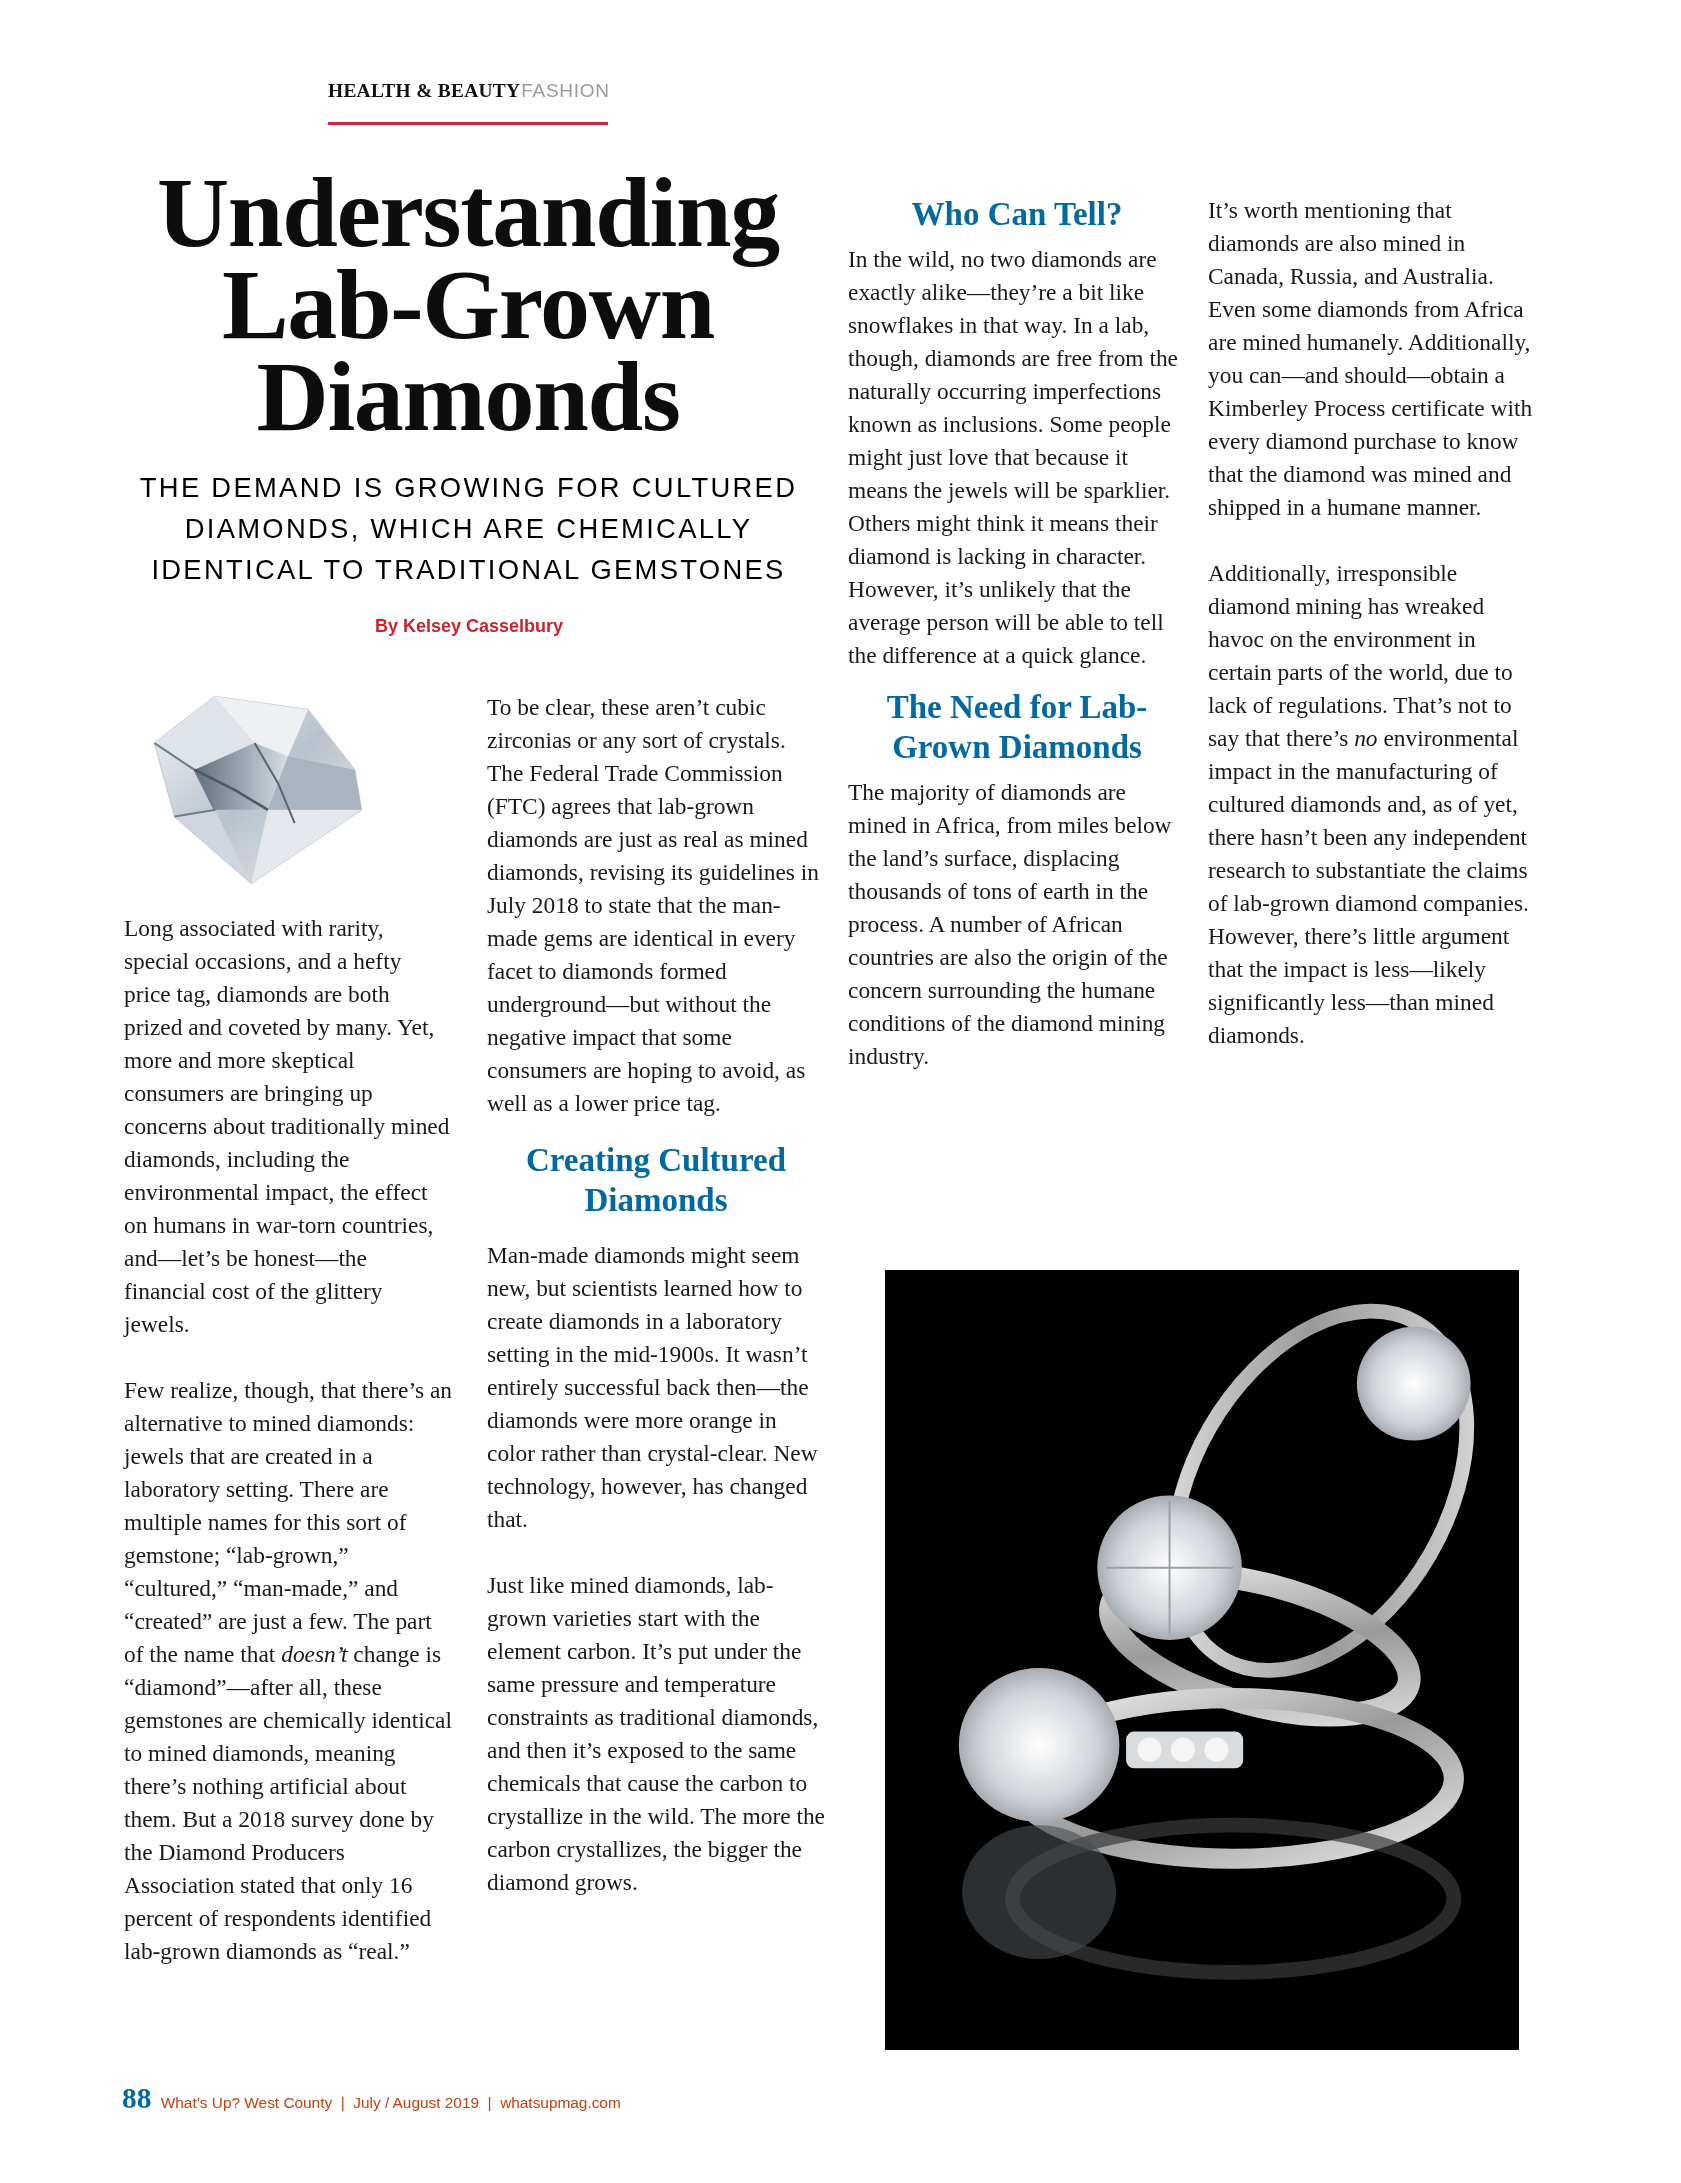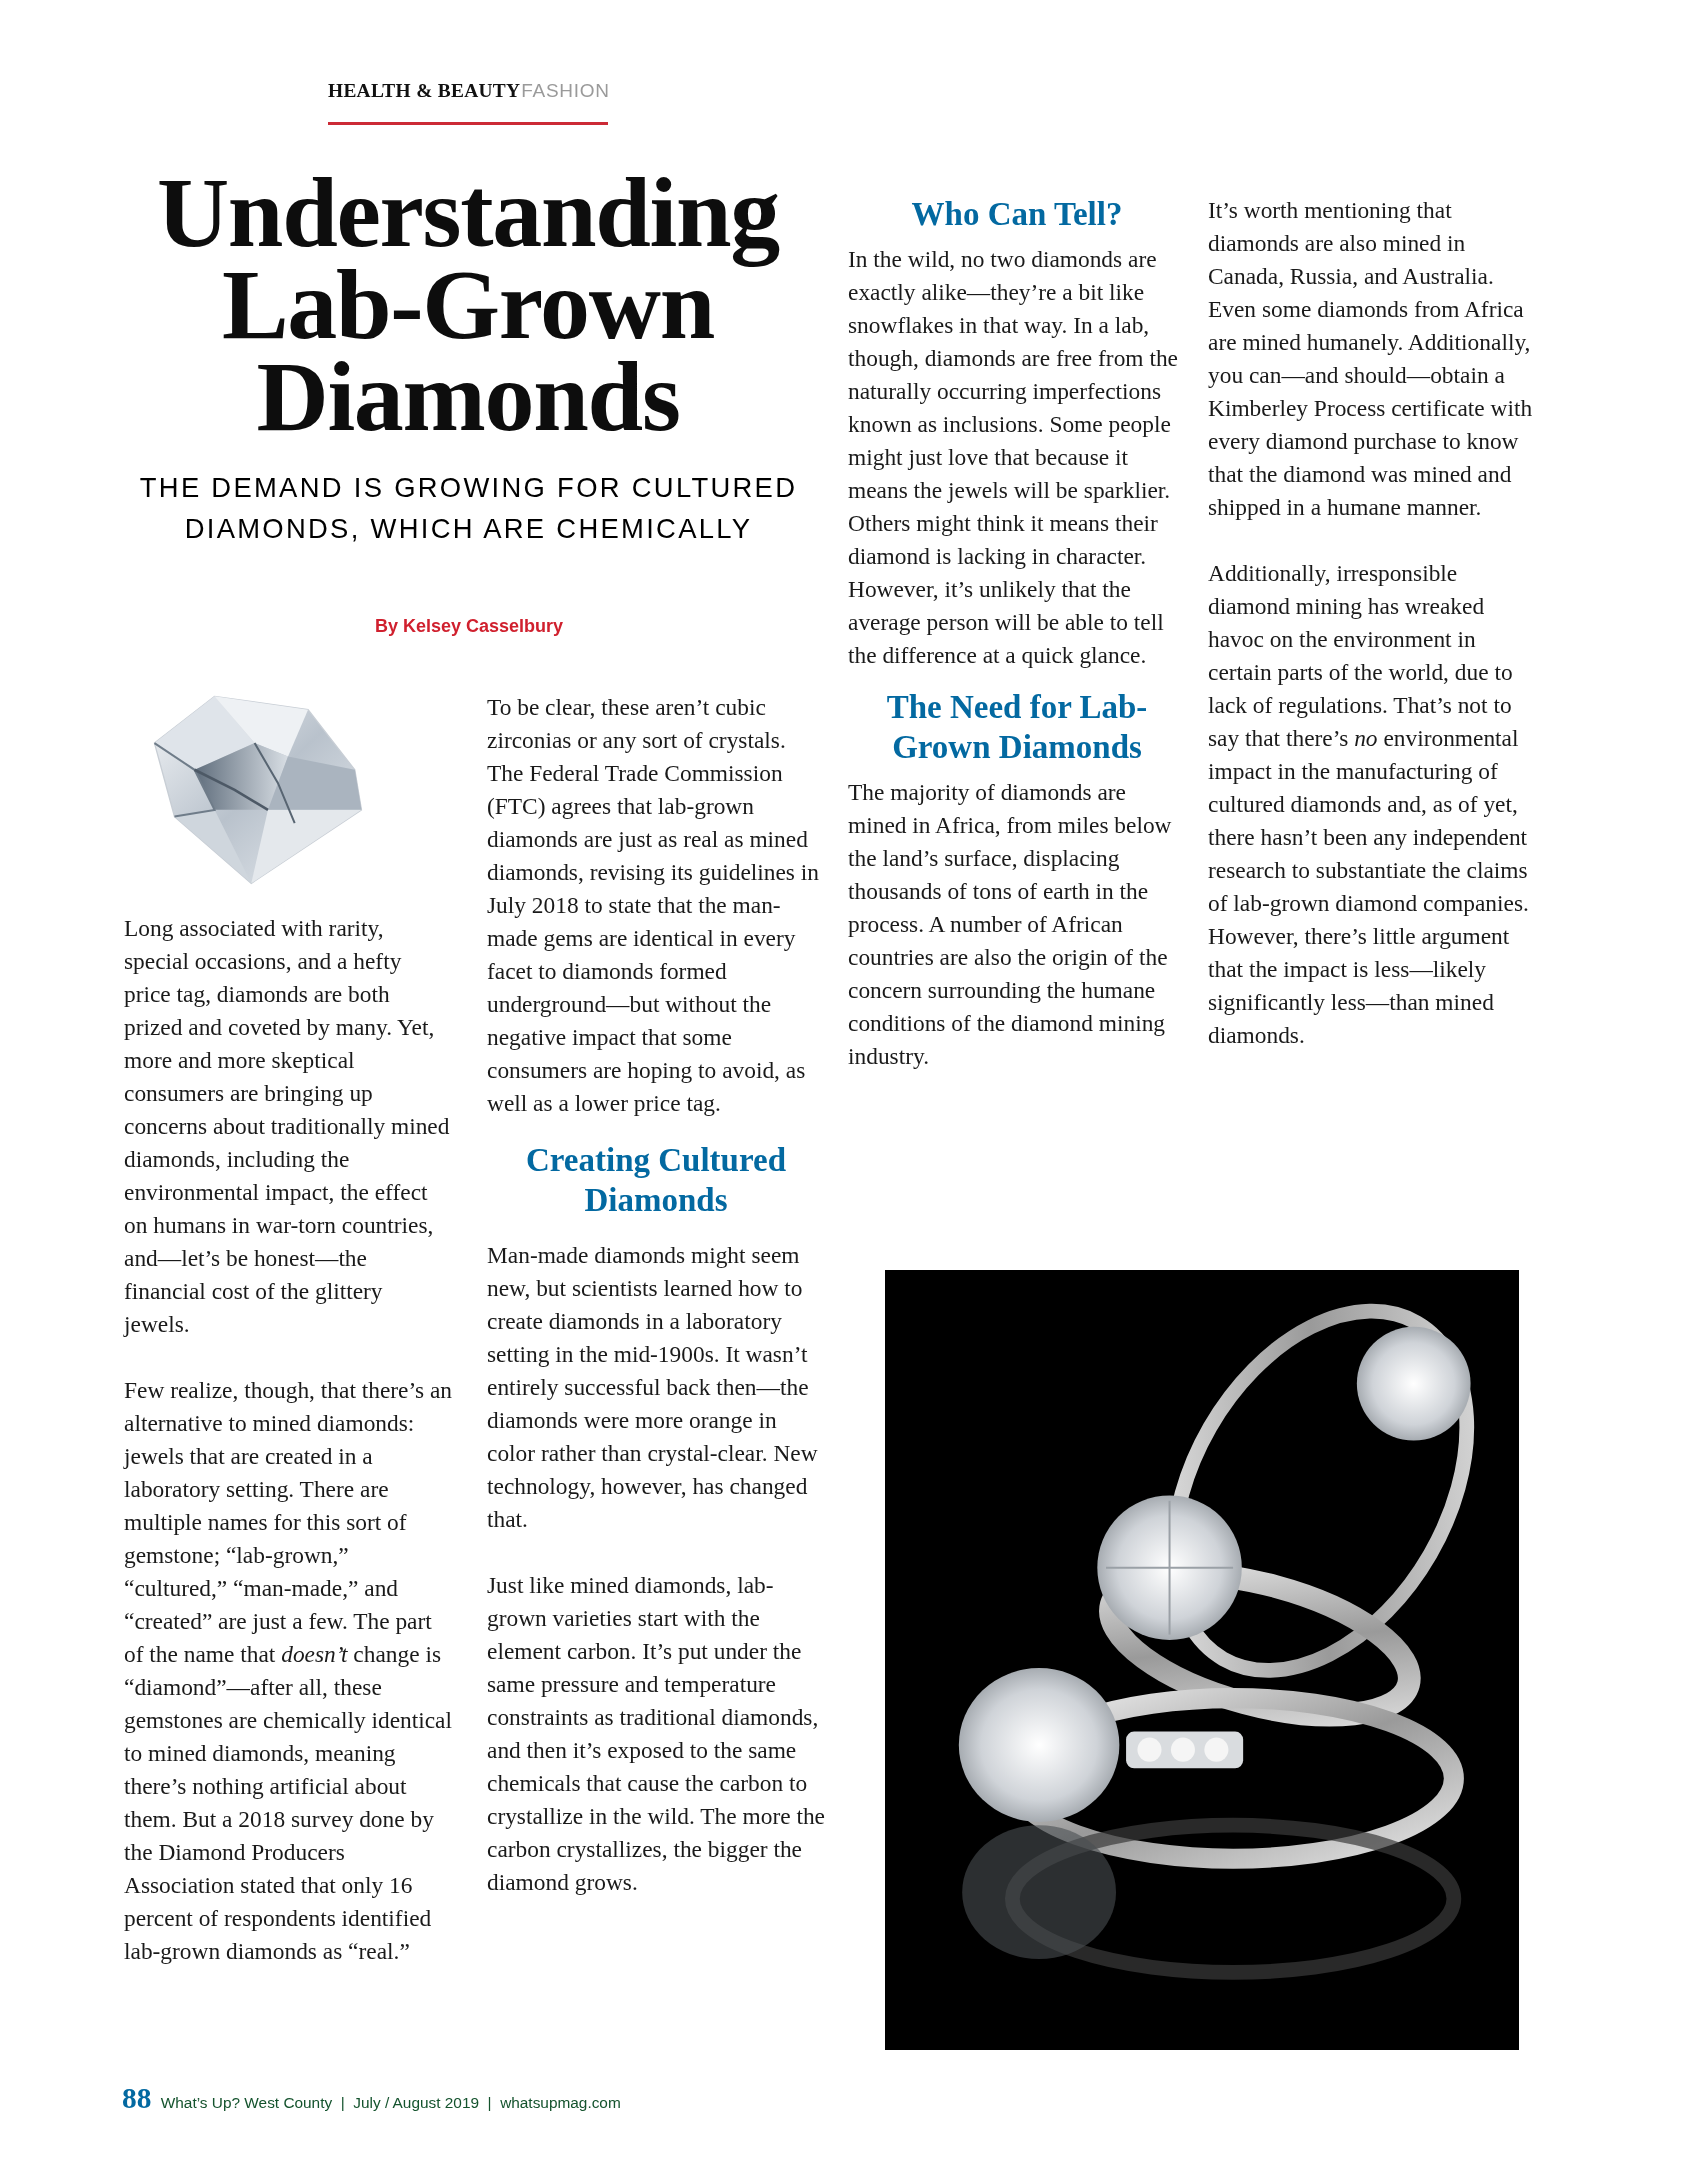--- a/index.html
+++ b/index.html
@@ -37,40 +37,41 @@
 
   
   #diamond-image { left: 134px; top: 683px; width: 298px; height: 207px; }
 
   
   #rings-photo { left: 885px; top: 1270px; width: 634px; height: 780px; background: #000; overflow: hidden; }
 
   
   #footer { left: 122px; top: 2082px; white-space: nowrap; }
   #footer .page-num { font-family: "Liberation Serif", serif; font-weight: bold; font-size: 29.4px; color: #0369a1; vertical-align: baseline; }
-  #footer .footer-text { font-family: "Liberation Sans", sans-serif; font-size: 15.4px; color: #14532d; margin-left: 9.4px; vertical-align: baseline; }
+  #footer .footer-text { font-family: "Liberation Sans", sans-serif; font-size: 15.4px; color: #c2410c; margin-left: 9.4px; vertical-align: baseline; }
   em { font-style: italic; }
 </style>
 </head>
 <body>
 
 <div id="section-tag" class="abs">
   <span class="primary">HEALTH &amp; BEAUTY</span><span class="secondary">FASHION</span>
 </div>
 <div id="section-rule" class="abs"></div>
 
 <div id="title" class="abs">
   <div>Understanding</div>
   <div>Lab-Grown</div>
   <div>Diamonds</div>
 </div>
 
 <div id="deck" class="abs">
   <div>THE DEMAND IS GROWING FOR CULTURED</div>
   <div>DIAMONDS, WHICH ARE CHEMICALLY</div>
+  <div>IDENTICAL TO TRADITIONAL GEMSTONES</div>
 </div>
 
 <div id="byline" class="abs">By Kelsey Casselbury</div>
 
 <div id="diamond-image" class="abs">
   <svg width="298" height="207" viewBox="0 0 445 310">
     <defs>
       <linearGradient id="dg1" x1="0" y1="0" x2="1" y2="1">
         <stop offset="0" stop-color="#f4f6f8"></stop>
         <stop offset="0.5" stop-color="#b9c2cc"></stop>

